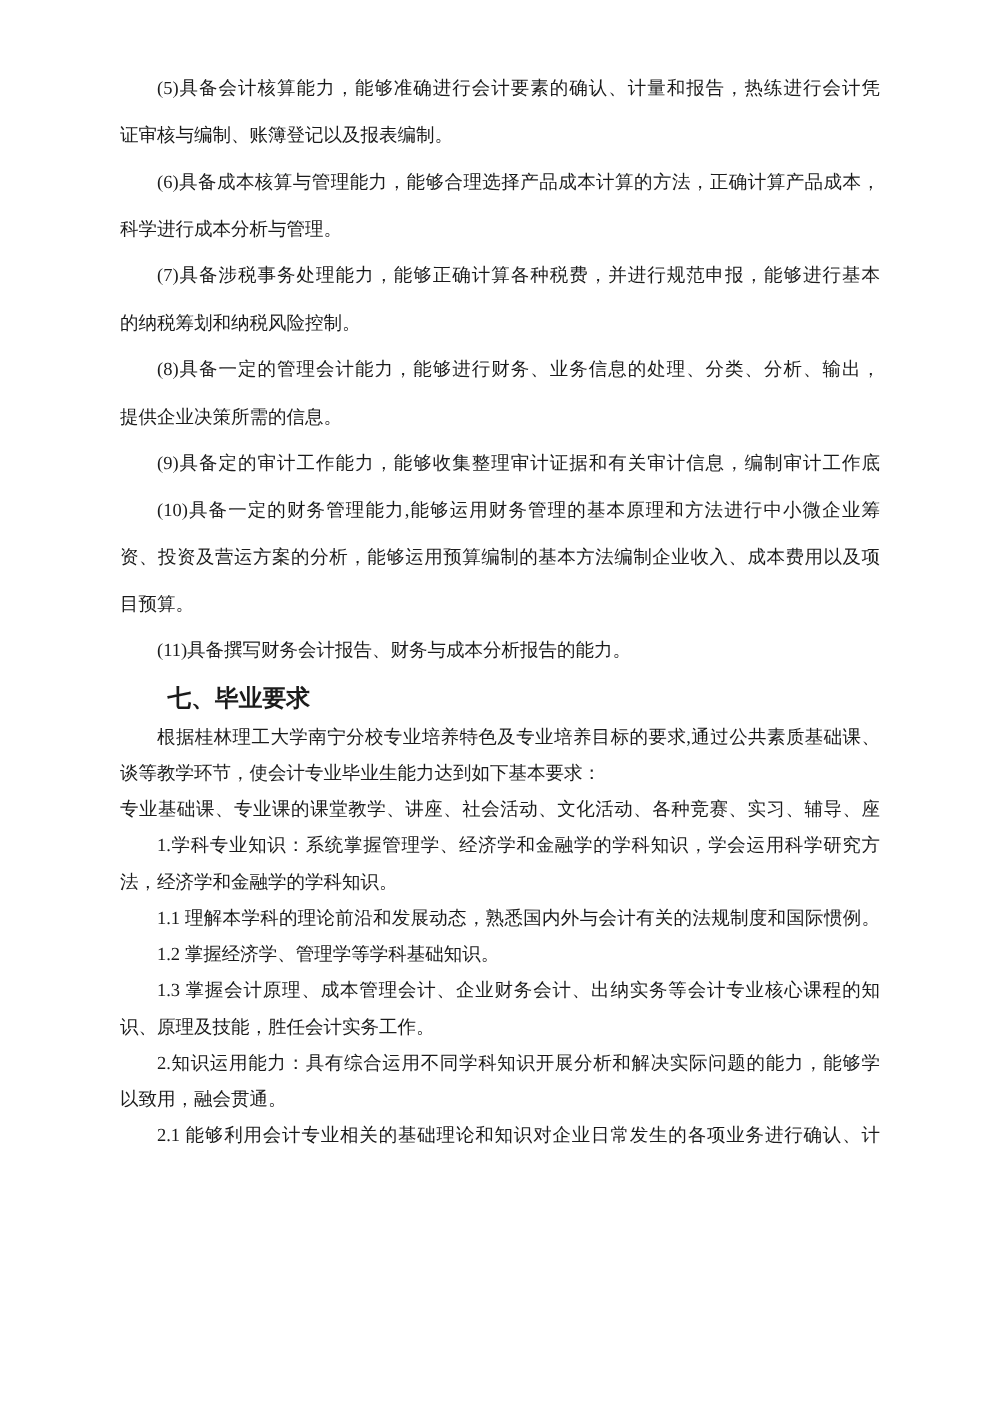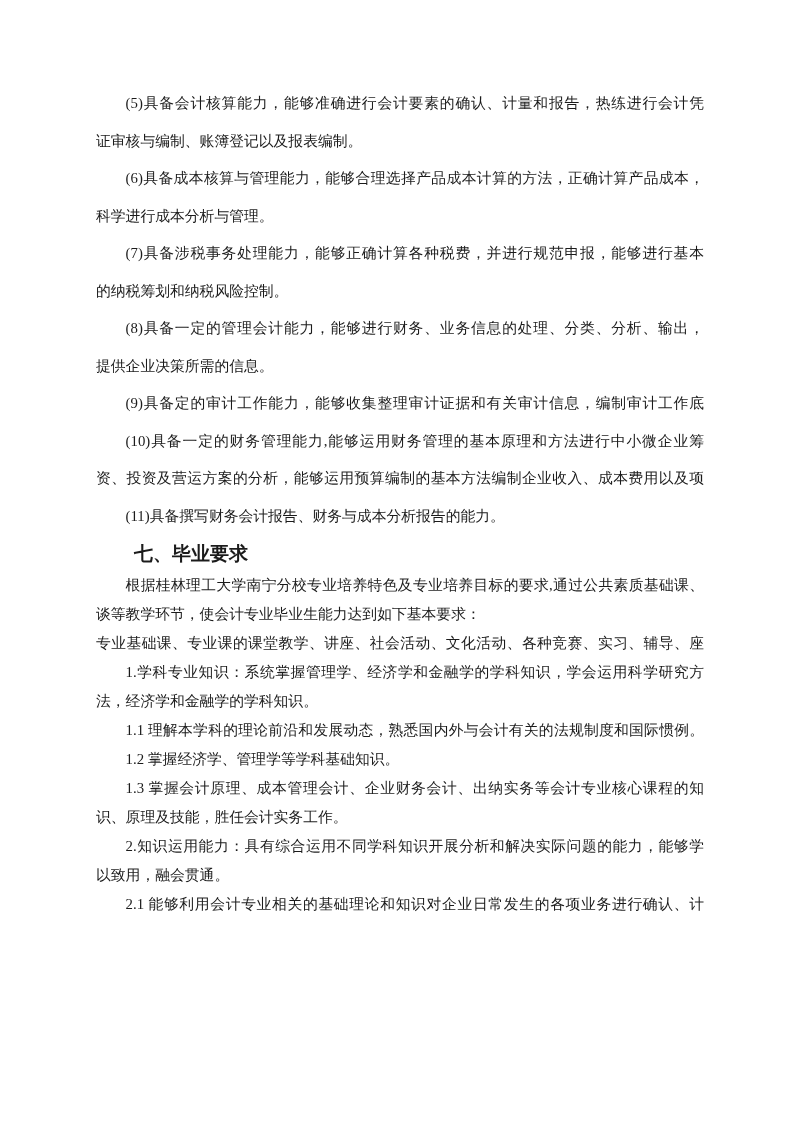--- a/index.html
+++ b/index.html
@@ -8,21 +8,21 @@
     width: 800px;
     height: 1130px;
     background: #ffffff;
     overflow: hidden;
     font-family: "Liberation Serif", "DejaVu Serif", serif;
     color: #1b1b1b;
   }
   .content {
     margin-left: 96px;
     width: 608px;
-    padding-top: 85px;
+    padding-top: 53px;
   }
   .block { margin: 0; }
   .line {
     font-size: 14.8px;
     text-align: justify;
     text-align-last: justify;
     text-justify: inter-character;
   }
   .s1 .line { line-height: 37.5px; }
   .s2 .line { line-height: 29px; }
@@ -58,20 +58,21 @@
         <div class="block">
           <div class="line first">(8)具备一定的管理会计能力，能够进行财务、业务信息的处理、分类、分析、输出，</div>
           <div class="line end">提供企业决策所需的信息。</div>
         </div>
         <div class="block">
           <div class="line first">(9)具备定的审计工作能力，能够收集整理审计证据和有关审计信息，编制审计工作底</div>
         </div>
         <div class="block">
           <div class="line first">(10)具备一定的财务管理能力,能够运用财务管理的基本原理和方法进行中小微企业筹</div>
           <div class="line">资、投资及营运方案的分析，能够运用预算编制的基本方法编制企业收入、成本费用以及项</div>
+          <div class="line end">目预算。</div>
         </div>
         <div class="block">
           <div class="line first end">(11)具备撰写财务会计报告、财务与成本分析报告的能力。</div>
         </div>
       </div>
     <div class="heading-block" id="headingBlock">
       <div class="line first end">七、毕业要求</div>
     </div>
     <div class="s2" id="section2">
         <div class="block">

